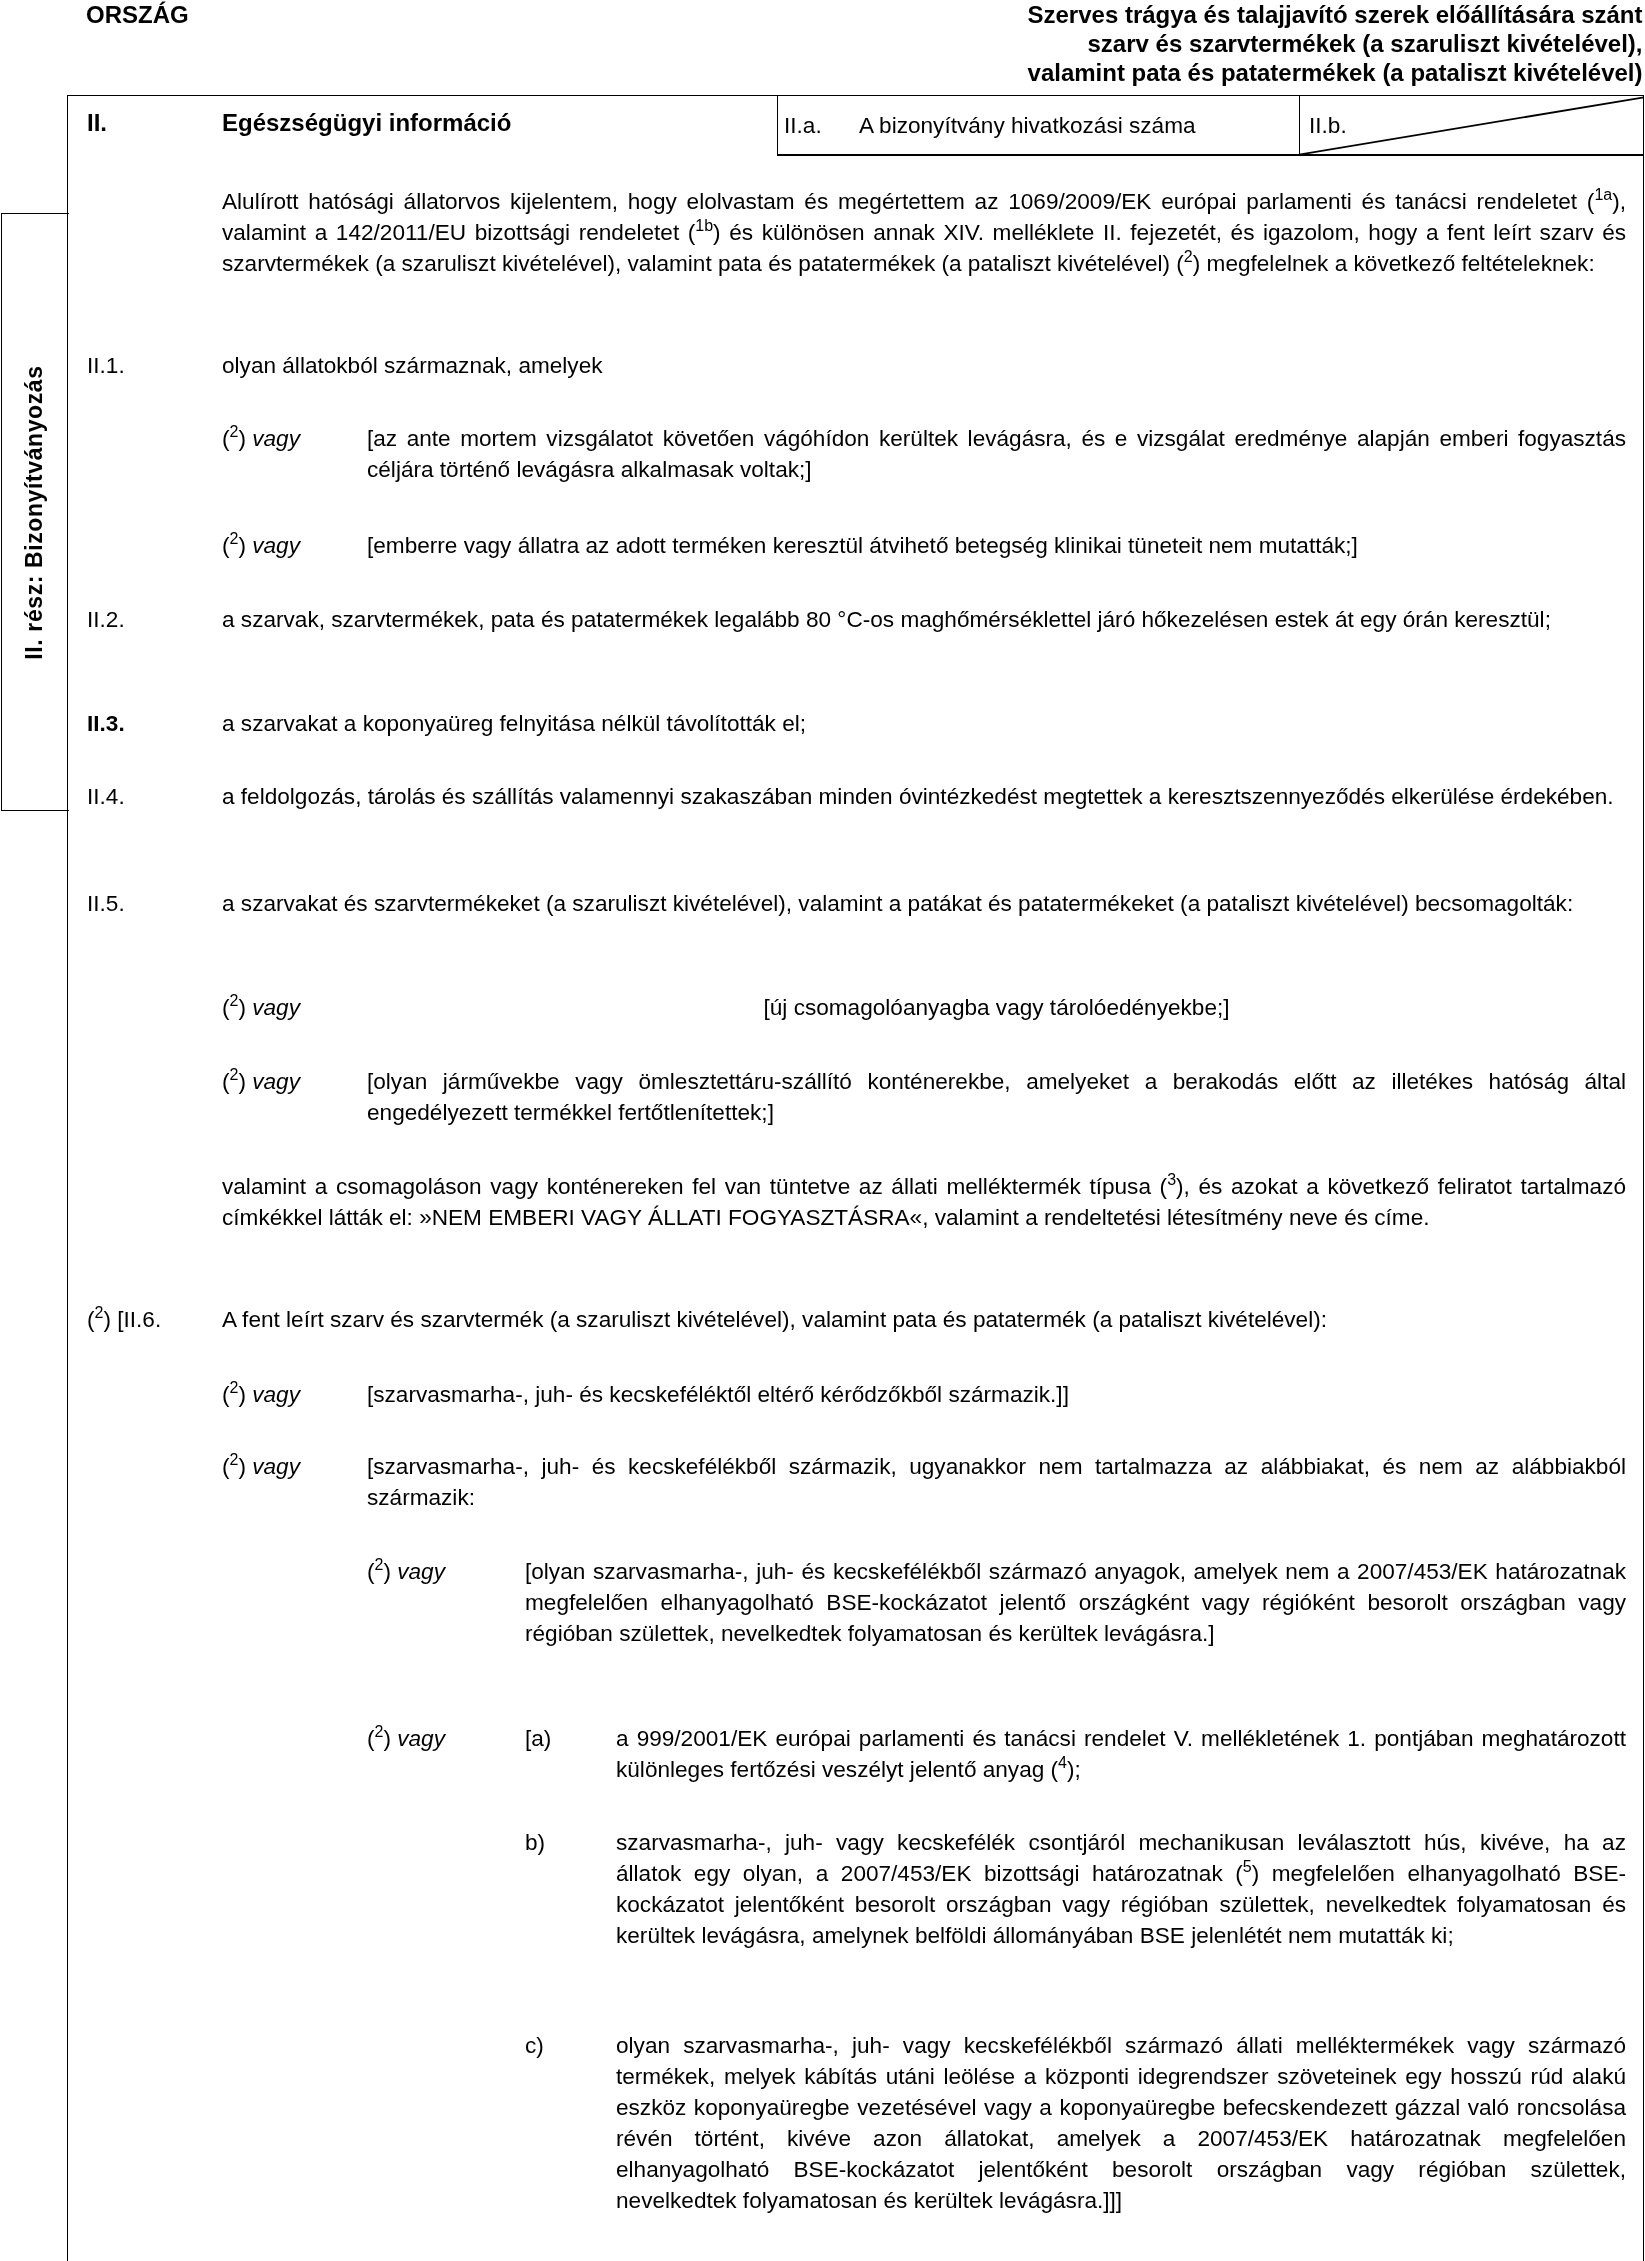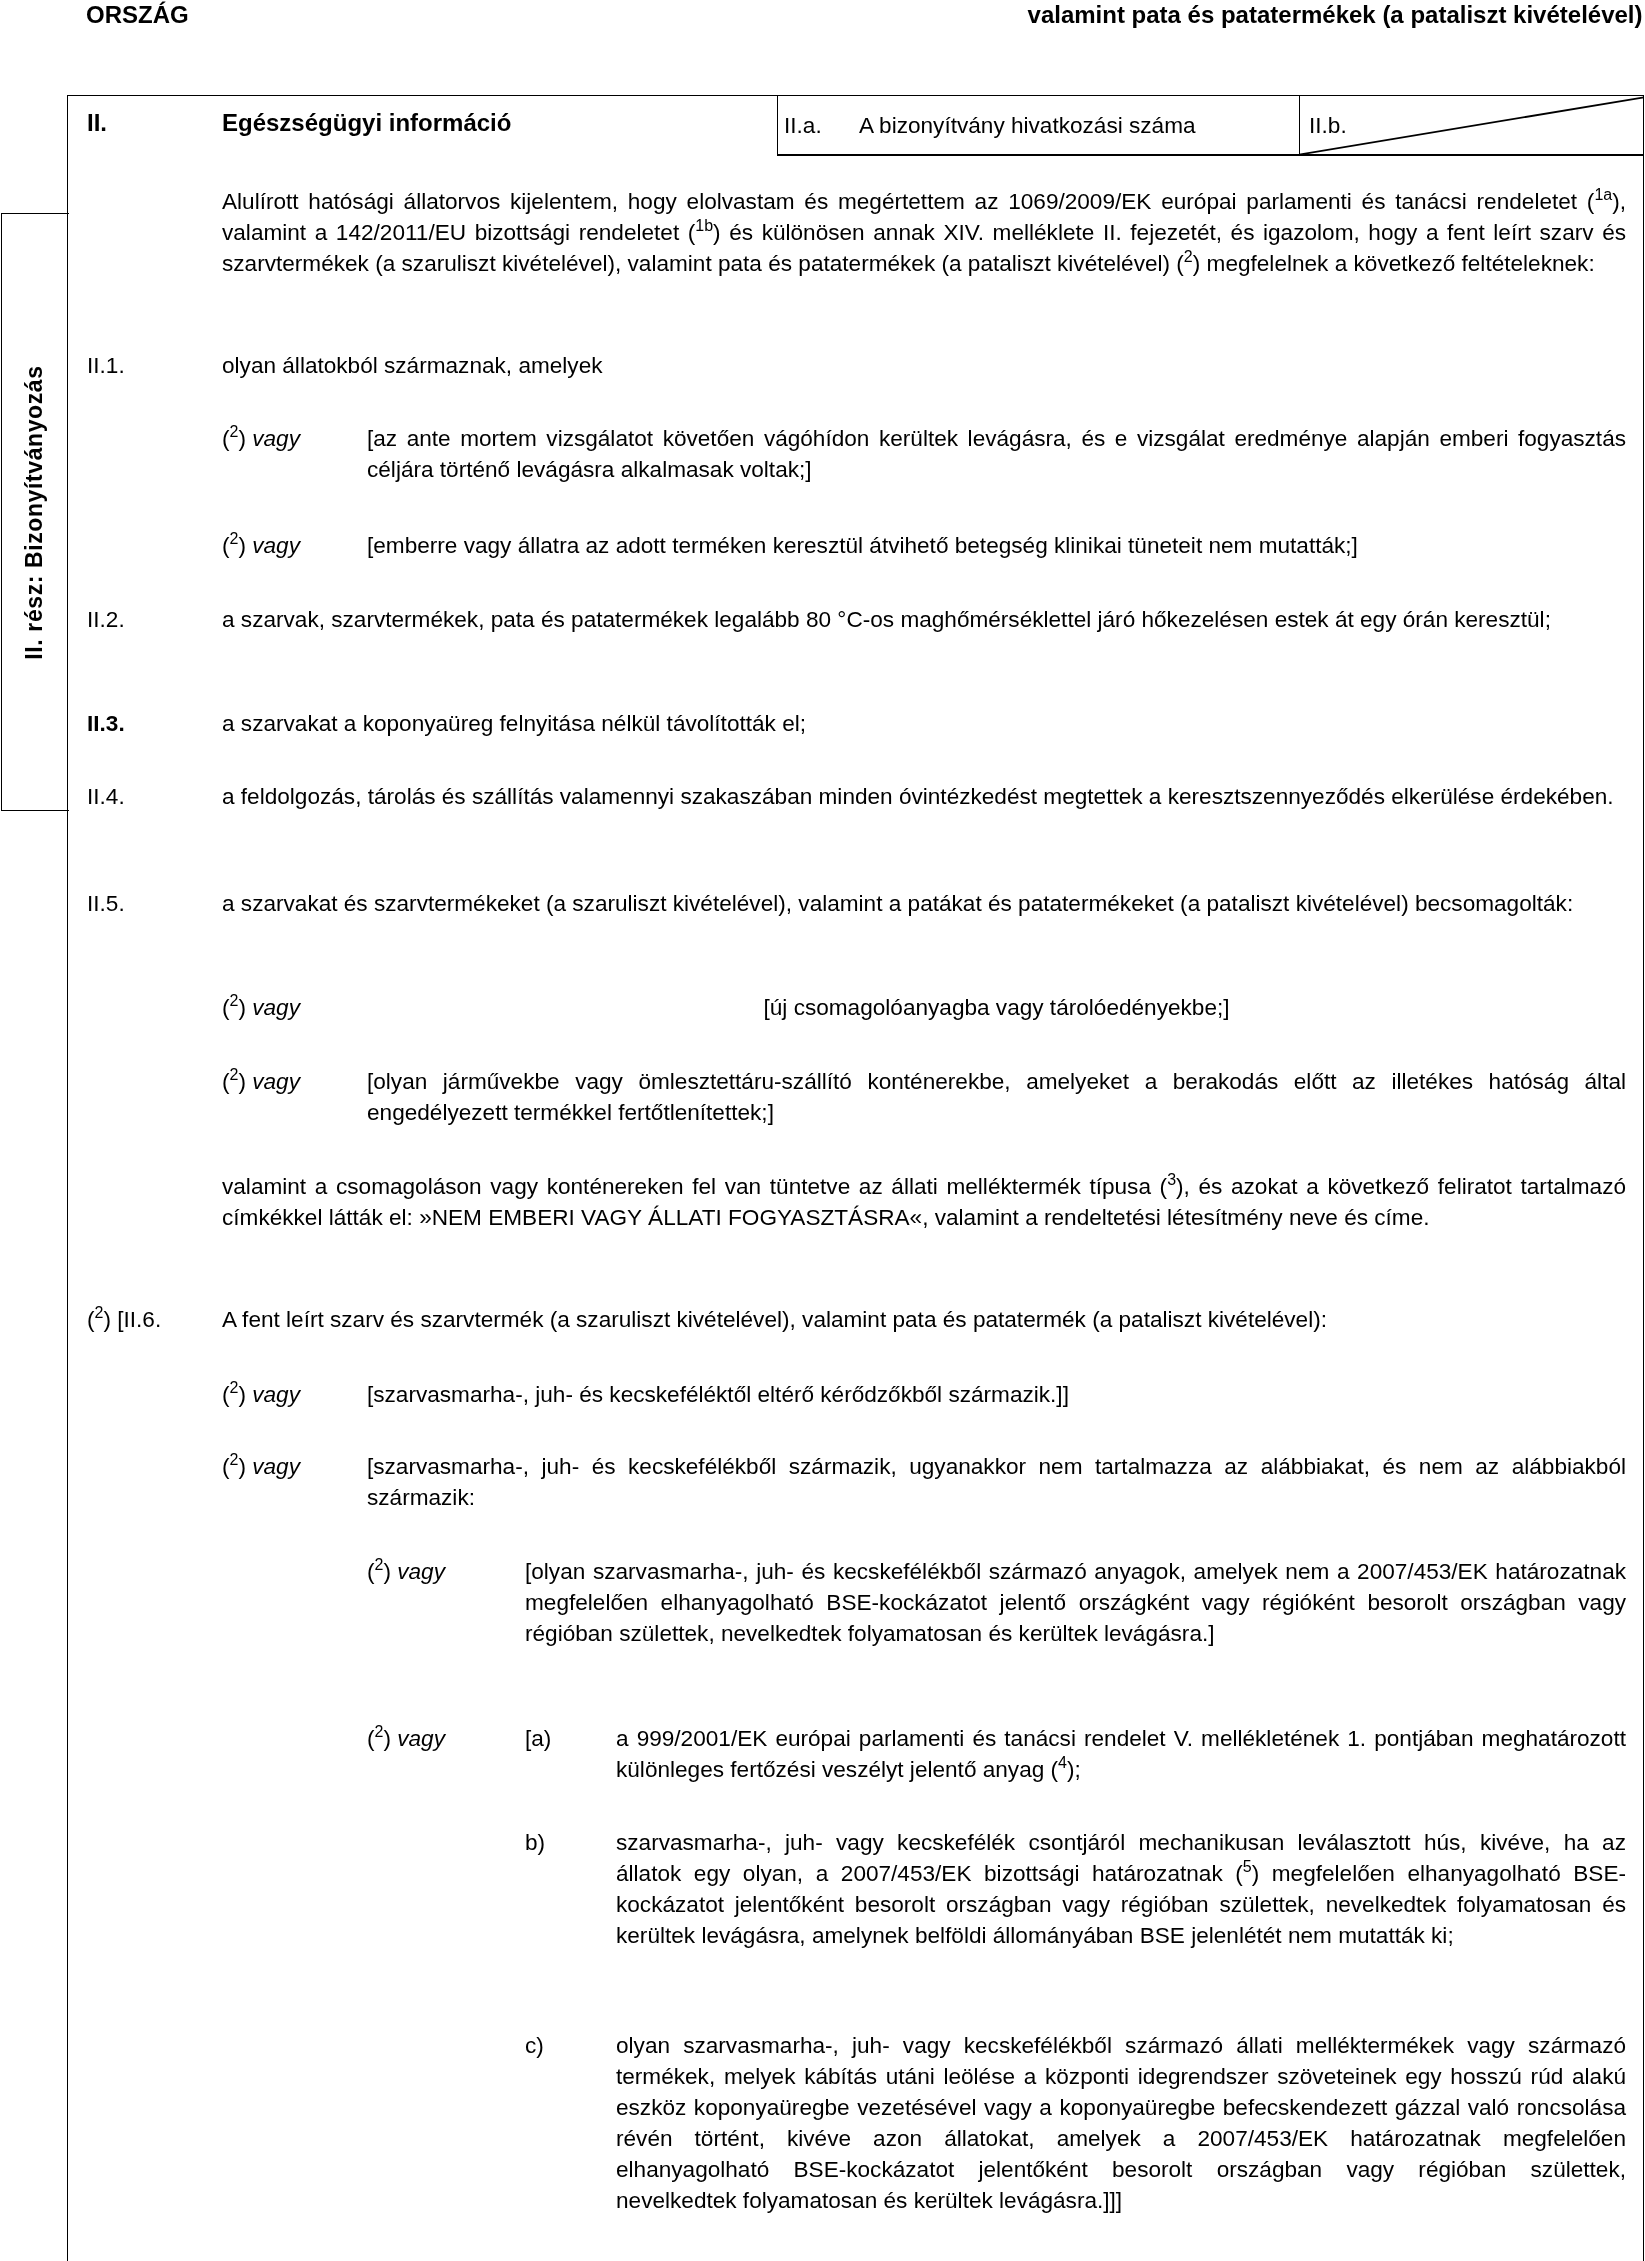--- a/index.html
+++ b/index.html
@@ -30,20 +30,22 @@
   .vagy2 { left:367px; }
   .l3 { left:525px; width:1101px; }
   .letter { left:525px; }
   .l4 { left:616px; width:1010px; }
 </style>
 </head>
 <body>
 
 <div class="abs country">ORSZÁG</div>
 <div class="abs doctitle">
+  <div>Szerves trágya és talajjavító szerek előállítására szánt</div>
+  <div>szarv és szarvtermékek (a szaruliszt kivételével),</div>
   <div>valamint pata és patatermékek (a pataliszt kivételével)</div>
 </div>
 
 <div class="abs frame"></div>
 <div class="abs hdr-bottom"></div>
 <div class="abs hdr-div1"></div>
 <div class="abs hdr-div2"></div>
 <svg class="abs" style="left:1299px;top:96px;" width="345" height="60" viewBox="0 0 594 103">
   <line x1="0" y1="101" x2="594" y2="2" stroke="#000" stroke-width="3"></line>
 </svg>

